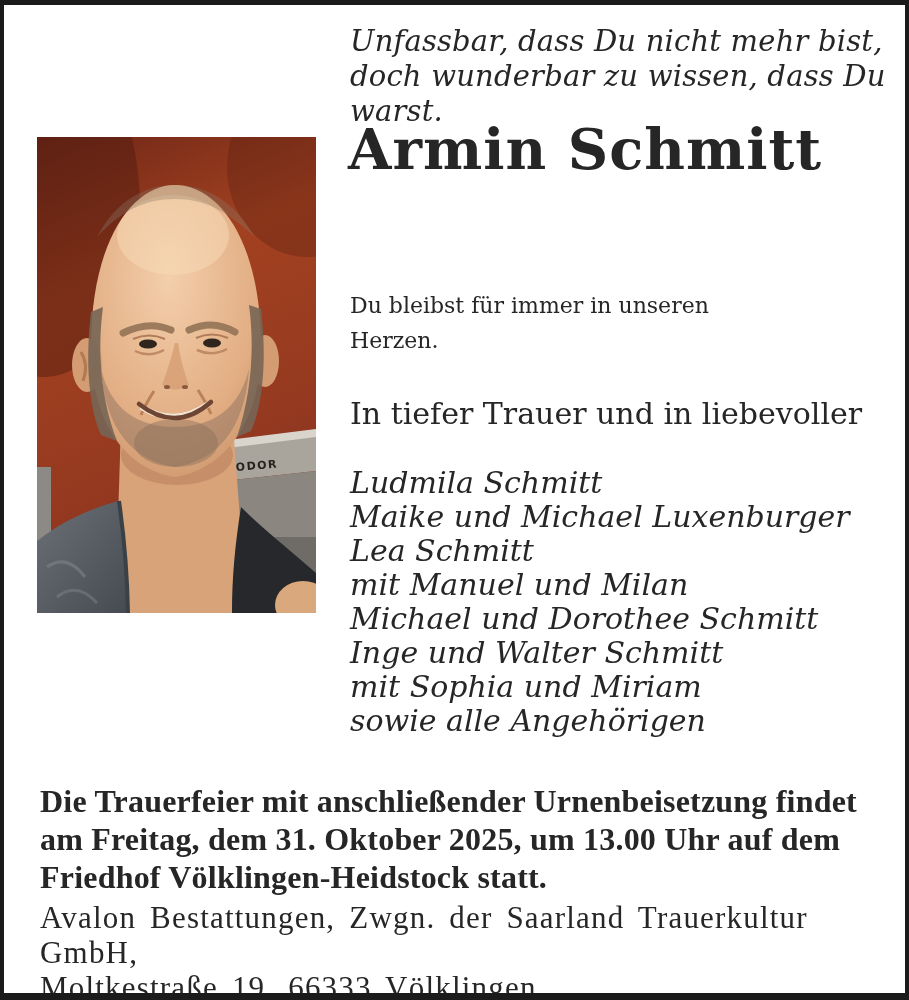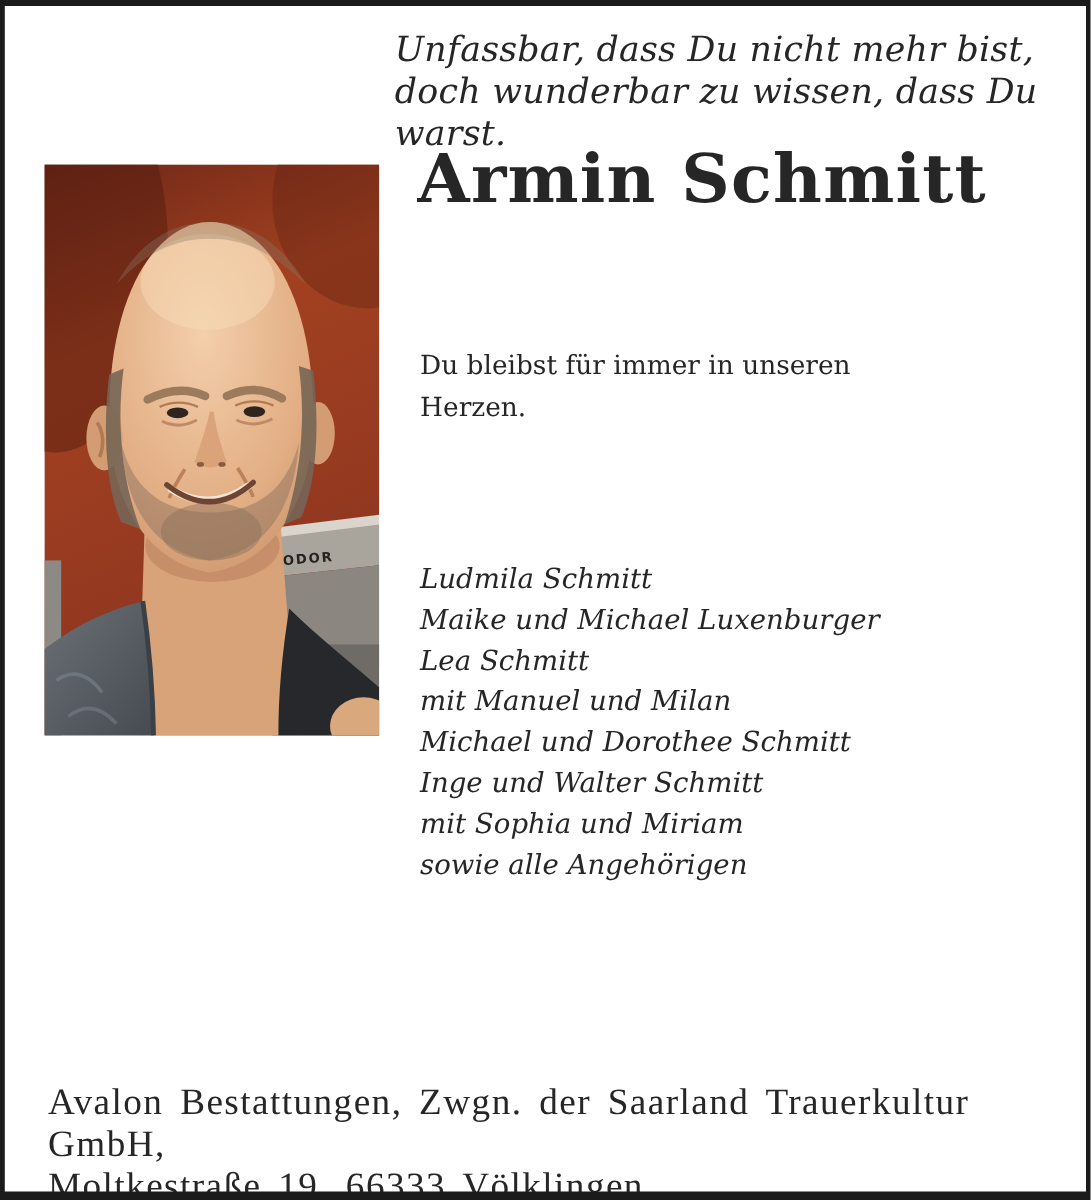--- a/index.html
+++ b/index.html
@@ -13,21 +13,21 @@
   }
   .frame {
     position:absolute; inset:0;
     border:4px solid #1b1b1b;
     border-top-width:5px;
     border-bottom-width:7px;
     pointer-events:none;
     z-index:5;
   }
   .epigraph {
-    position:absolute; left:329px; top:24px;
+    position:absolute; left:350px; top:24px;
     font-style:italic;
     font-size:29px; line-height:35px;
     letter-spacing:0.2px;
   }
   .deceased-name {
     position:absolute; left:348px; top:112px;
     font-weight:bold;
     font-size:56px; line-height:74px;
     letter-spacing:1px;
     white-space:nowrap;
@@ -44,21 +44,21 @@
     position:absolute; left:350px; top:288px;
     font-size:22px; line-height:35px;
   }
   .mourning-intro {
     position:absolute; left:350px; top:396px;
     font-size:30px; line-height:35px;
   }
   .mourners {
     position:absolute; left:350px; top:466px;
     font-style:italic;
-    font-size:23px; line-height:34px;
+    font-size:30px; line-height:34px;
   }
   .ceremony {
     position:absolute; left:40px; top:782px; width:840px;
     font-family:"Liberation Serif", serif;
     font-weight:bold;
     font-size:32px; line-height:38px;
     letter-spacing:0.2px;
   }
   .publisher {
     position:absolute; left:40px; top:900px; width:850px;
@@ -173,31 +173,37 @@
 
   <div class="dates">
   </div>
 
   <div class="tribute">
     <div>Du bleibst für immer in unseren</div>
     <div>Herzen.</div>
   </div>
 
   <div class="mourning-intro">
+    <div>In tiefer Trauer und in liebevoller</div>
   </div>
 
   <div class="mourners">
     <div>Ludmila Schmitt</div>
     <div>Maike und Michael Luxenburger</div>
     <div>Lea Schmitt</div>
     <div>mit Manuel und Milan</div>
     <div>Michael und Dorothee Schmitt</div>
     <div>Inge und Walter Schmitt</div>
     <div>mit Sophia und Miriam</div>
     <div>sowie alle Angehörigen</div>
   </div>
 
+  <div class="ceremony">
+    <div>Die Trauerfeier mit anschließender Urnenbeisetzung findet</div>
+    <div>am Freitag, dem 31. Oktober 2025, um 13.00 Uhr auf dem</div>
+    <div>Friedhof Völklingen-Heidstock statt.</div>
+  </div>
 
   <div class="publisher">
     <div>Avalon Bestattungen, Zwgn. der Saarland Trauerkultur GmbH,</div>
     <div>Moltkestraße 19, 66333 Völklingen</div>
   </div>
 </div>
 
 </body></html>

